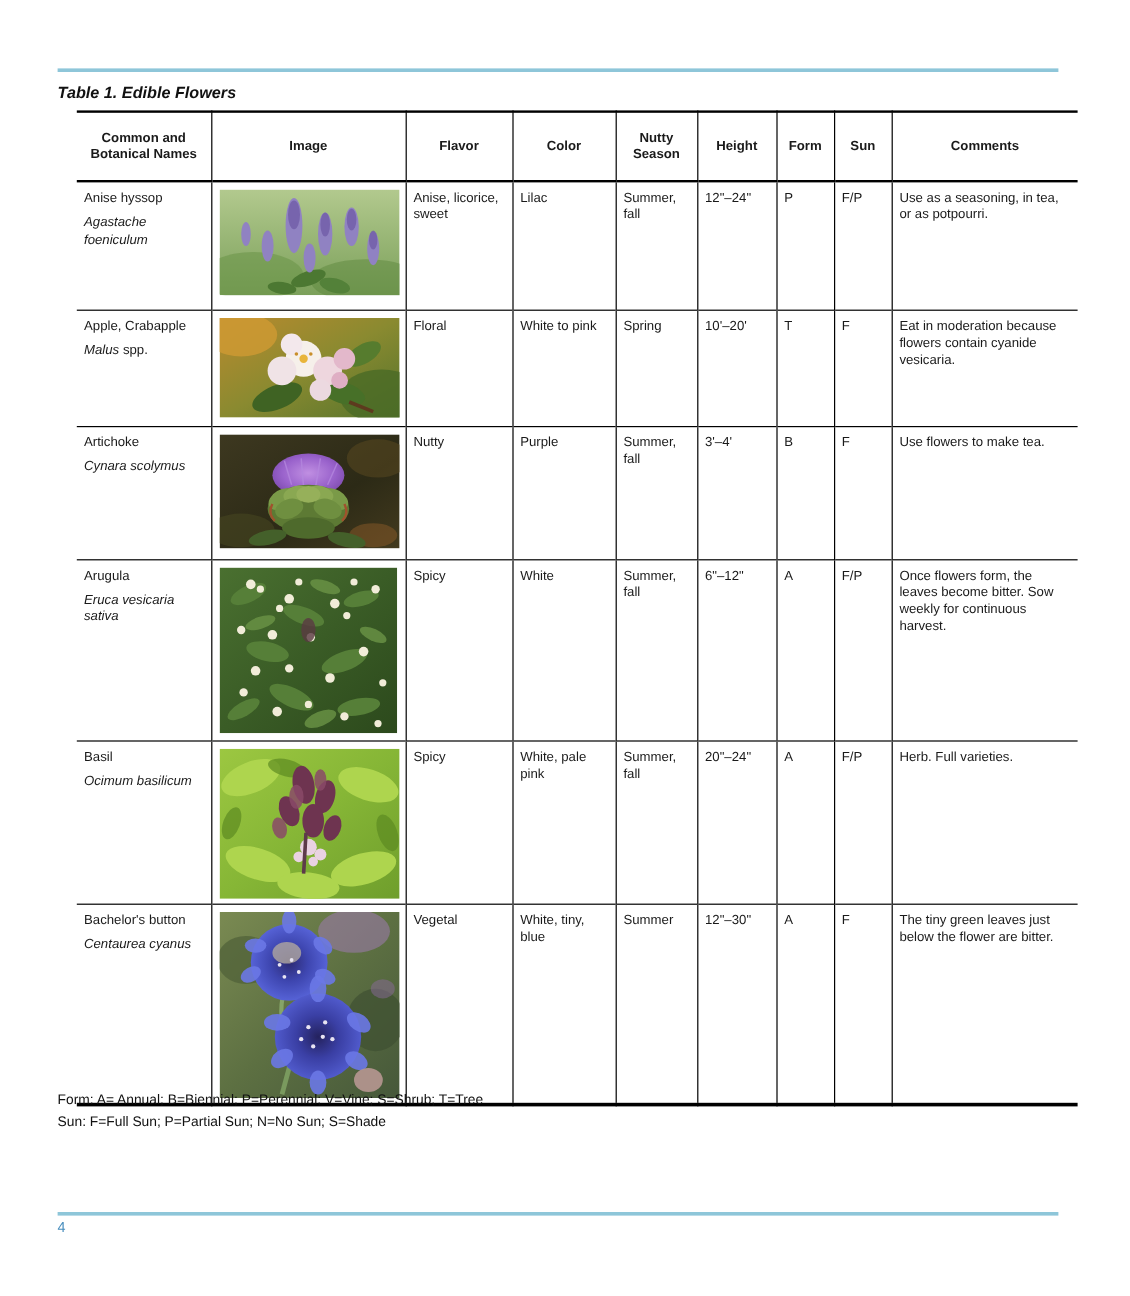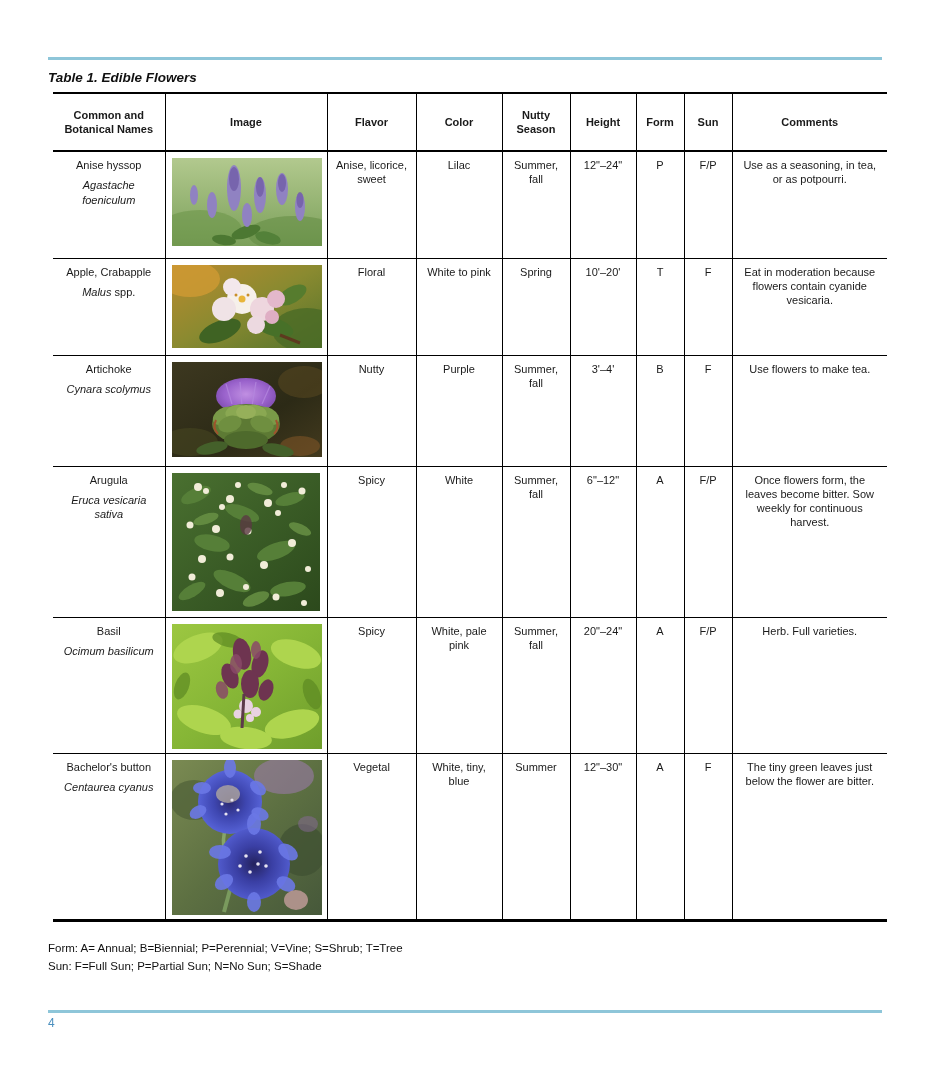--- a/index.html
+++ b/index.html
@@ -8,42 +8,42 @@
     font-family:Liberation Sans, sans-serif; color:#1a1a1a; overflow:hidden;
   }
   .rule { position:absolute; left:48px; width:834px; height:3px; background:#8ec6d9; }
   .rule-top { top:57px; }
   .rule-bottom { top:1010px; }
   .doc-title {
     position:absolute; left:48px; top:70px;
     font-size:13.5px; font-weight:bold; font-style:italic; color:#111;
   }
   table.flowers {
-    position:absolute; left:53px; top:92px;
+    position:absolute; left:64px; top:92px;
     border-collapse:collapse; table-layout:fixed; width:834px;
     border-top:2px solid #000; border-bottom:3px solid #000;
     font-size:11px; line-height:1.3;
   }
   table.flowers th {
     border-bottom:2px solid #000; font-weight:bold; text-align:center;
     vertical-align:middle; padding:5px 3px; font-size:11px; height:46px;
   }
-  table.flowers td { padding:6px 6px 4px 6px; vertical-align:top; text-align:center; }
+  table.flowers td { padding:6px 6px 4px 6px; vertical-align:top; text-align:left; }
   table.flowers th + th, table.flowers td + td { border-left:1.4px solid #000; }
   table.flowers tbody tr { border-bottom:1.4px solid #000; }
   table.flowers tbody tr:last-child { border-bottom:none; }
   tr.r1 { height:107px; } tr.r2 { height:97px; } tr.r3 { height:111px; }
   tr.r4 { height:151px; } tr.r5 { height:136px; } tr.r6 { height:165px; }
   td.ctr { text-align:center; }
   td.c-img { padding:5px 0 4px 0; text-align:center; }
   .common { margin-bottom:6px; }
   .botanical { font-style:italic; }
   .botanical .suffix { font-style:normal; }
   .fimg { display:inline-block; vertical-align:top; background:#fff; }
-  .legend { position:absolute; left:48px; top:940px; font-size:11.5px; line-height:1.55; color:#111; }
+  .legend { position:absolute; left:48px; top:909px; font-size:11.5px; line-height:1.55; color:#111; }
   .page-number { position:absolute; left:48px; top:1016px; font-size:12px; color:#4a8fbe; }
 </style>
 </head>
 <body>
 
 <div class="page">
 
   <div class="rule rule-top"></div>
 
   <div class="doc-title">Table 1. Edible Flowers</div>

